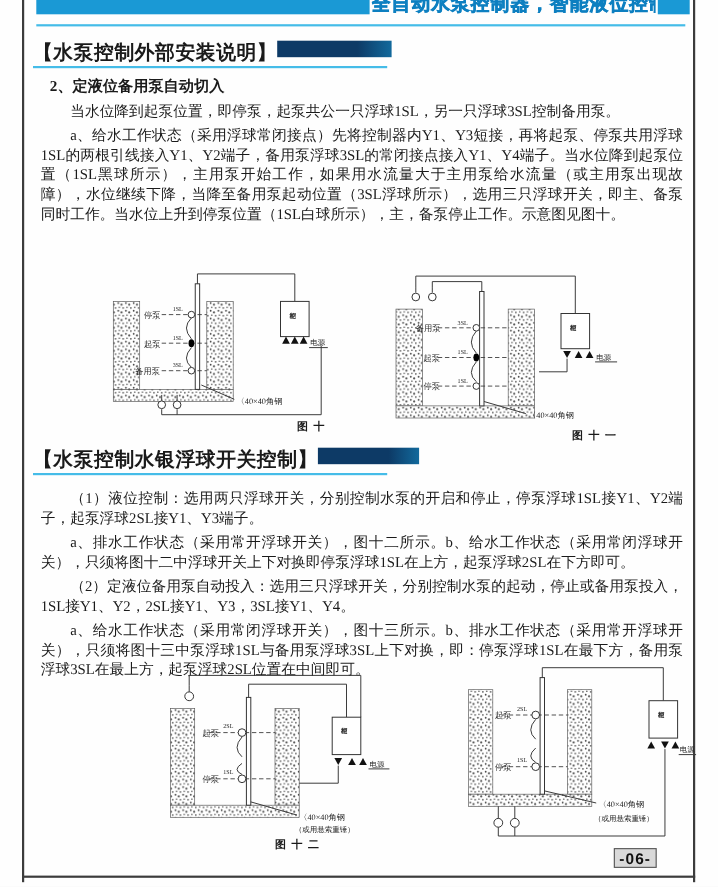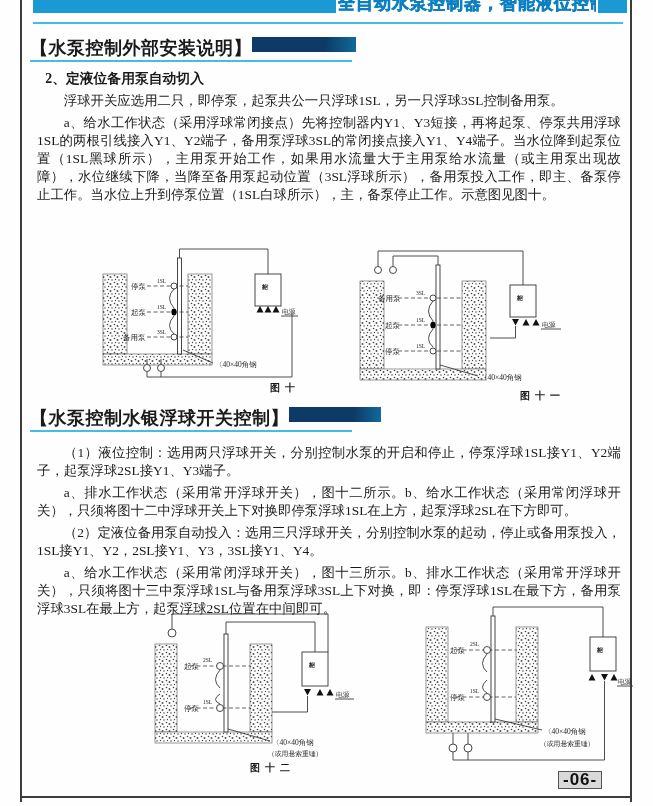--- a/index.html
+++ b/index.html
@@ -43,21 +43,21 @@
   .tri{fill:#111;stroke:none;}
   .lbl{font-size:7.5px;}
   .tag{font-size:5.5px;}
   .note{font-size:7.5px;}
   .note2{font-size:6.8px;}
   .boxlbl{font-size:5.8px;}
   .pwr{font-size:6.8px;}
 
   
   .pageno{position:absolute;left:558px;top:771px;background:#d9d9d9;border:1.5px solid #555;
-    font-family:"Liberation Sans",sans-serif;font-weight:bold;font-size:17px;letter-spacing:1px;
+    font-family:"Liberation Sans",sans-serif;font-weight:bold;font-size:14px;letter-spacing:1px;
     padding:0 4px;line-height:16px;color:#111;}
 </style>
 </head>
 <body>
 
 <div class="sheet">
 
   <div class="edge-v edge-left"></div>
   <div class="edge-v edge-right"></div>
   <div class="edge-bottom"></div>
@@ -69,22 +69,22 @@
   <div class="banner-endblock"></div>
   <div class="rule-cyan rule-top"></div>
 
   <div class="sec-head" style="top:36px;">
     <span class="t">【水泵控制外部安装说明】</span><span class="block" style="width:104px;"></span>
   </div>
   <div class="sec-rule" style="top:60px;"></div>
 
   <div class="bodytext" style="top:66px;">
     <p class="hnum">2、定液位备用泵自动切入</p>
-    <p>浮球开关应选用二只，即停泵，起泵共公一只浮球1SL，另一只浮球3SL控制备用泵。</p>
-    <p>a、给水工作状态（采用浮球常闭接点）先将控制器内Y1、Y3短接，再将起泵、停泵共用浮球1SL的两根引线接入Y1、Y2端子，备用泵浮球3SL的常闭接点接入Y1、Y4端子。当水位降到起泵位置（1SL黑球所示），主用泵开始工作，如果用水流量大于主用泵给水流量（或主用泵出现故障），水位继续下降，当降至备用泵起动位置（3SL浮球所示），备用泵投入工作，即主、备泵停止工作。当水位上升到停泵位置（1SL白球所示），主，备泵停止工作。示意图见图十。</p>
+    <p>当水位降到起泵位置，即停泵，起泵共公一只浮球1SL，另一只浮球3SL控制备用泵。</p>
+    <p>a、给水工作状态（采用浮球常闭接点）先将控制器内Y1、Y3短接，再将起泵、停泵共用浮球1SL的两根引线接入Y1、Y2端子，备用泵浮球3SL的常闭接点接入Y1、Y4端子。当水位降到起泵位置（1SL黑球所示），主用泵开始工作，如果用水流量大于主用泵给水流量（或主用泵出现故障），水位继续下降，当降至备用泵起动位置（3SL浮球所示），选用三只浮球开关，即主、备泵同时工作。当水位上升到停泵位置（1SL白球所示），主，备泵停止工作。示意图见图十。</p>
   </div>
 
   <div class="fig" style="left:85px;top:246px;width:215px;">
     <svg width="215" height="134" viewBox="0 0 215 134">
       <defs>
         <pattern id="p10" width="7" height="7" patternUnits="userSpaceOnUse">
           <rect width="7" height="7" fill="#fff"></rect>
           <circle cx="1.5" cy="1.5" r="0.8" fill="#444"></circle>
             <circle cx="4.5" cy="3" r="1" fill="#555"></circle>
           <circle cx="2.5" cy="5.5" r="0.7" fill="#444"></circle>

